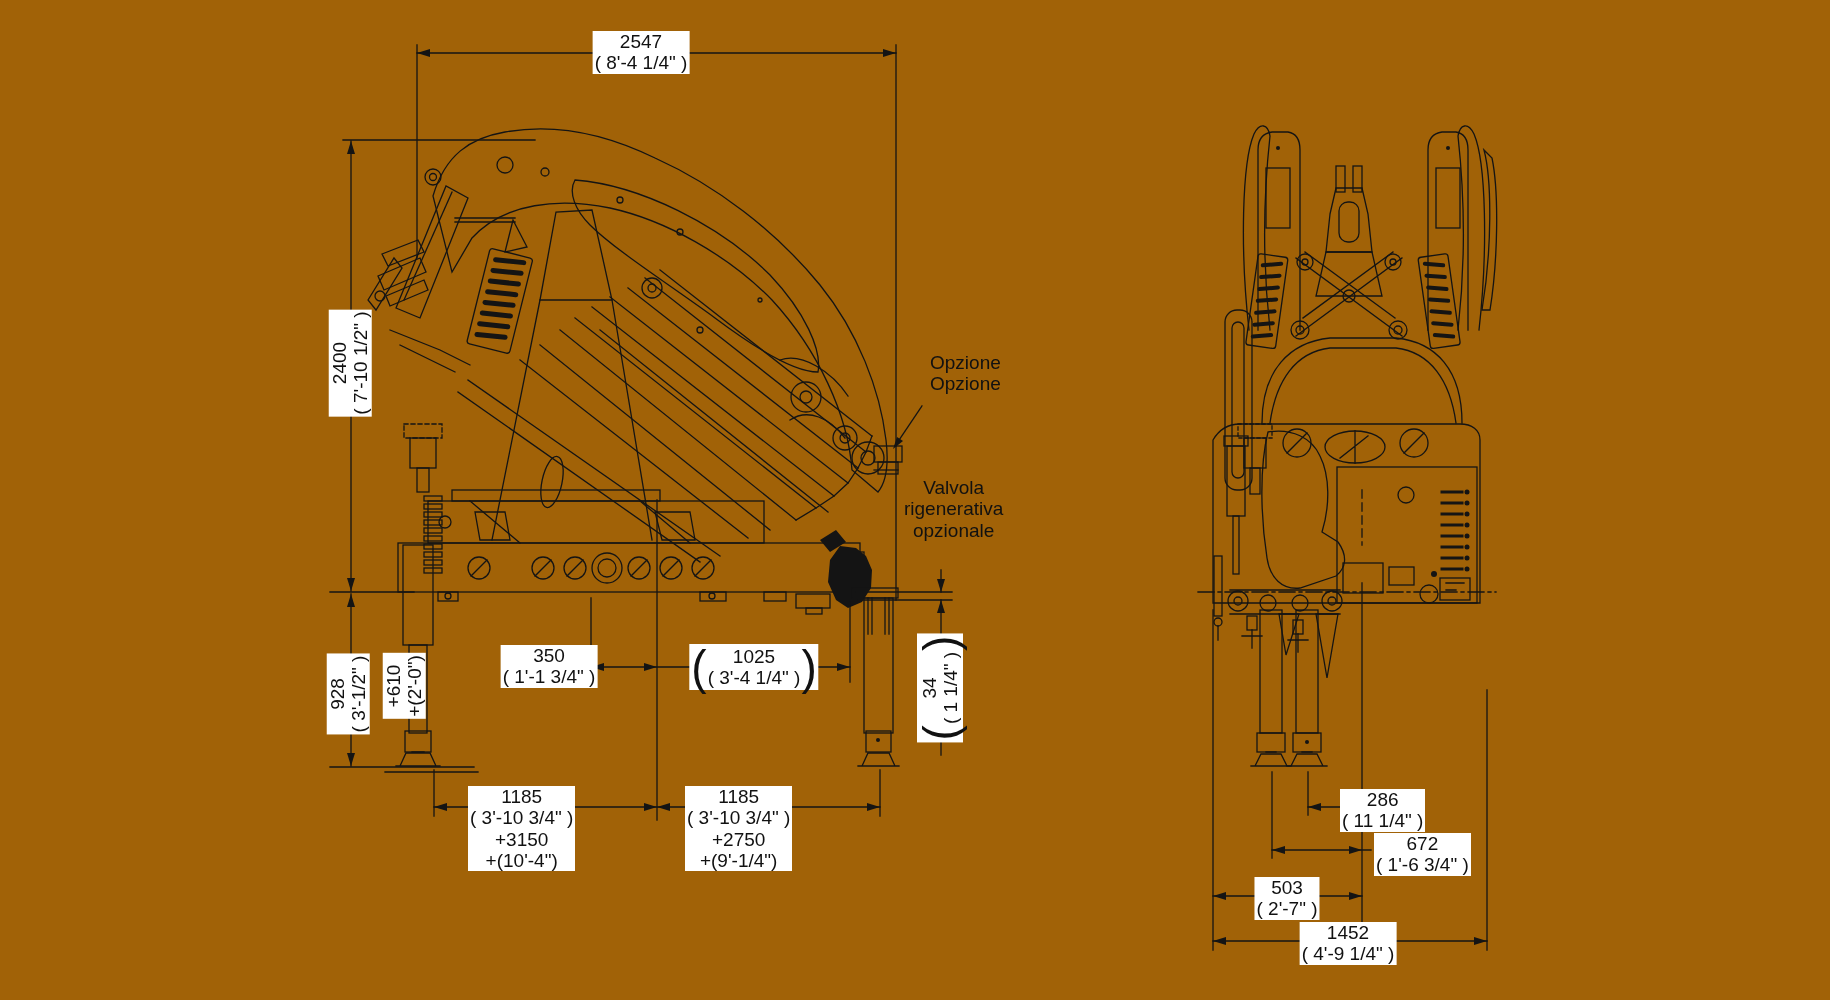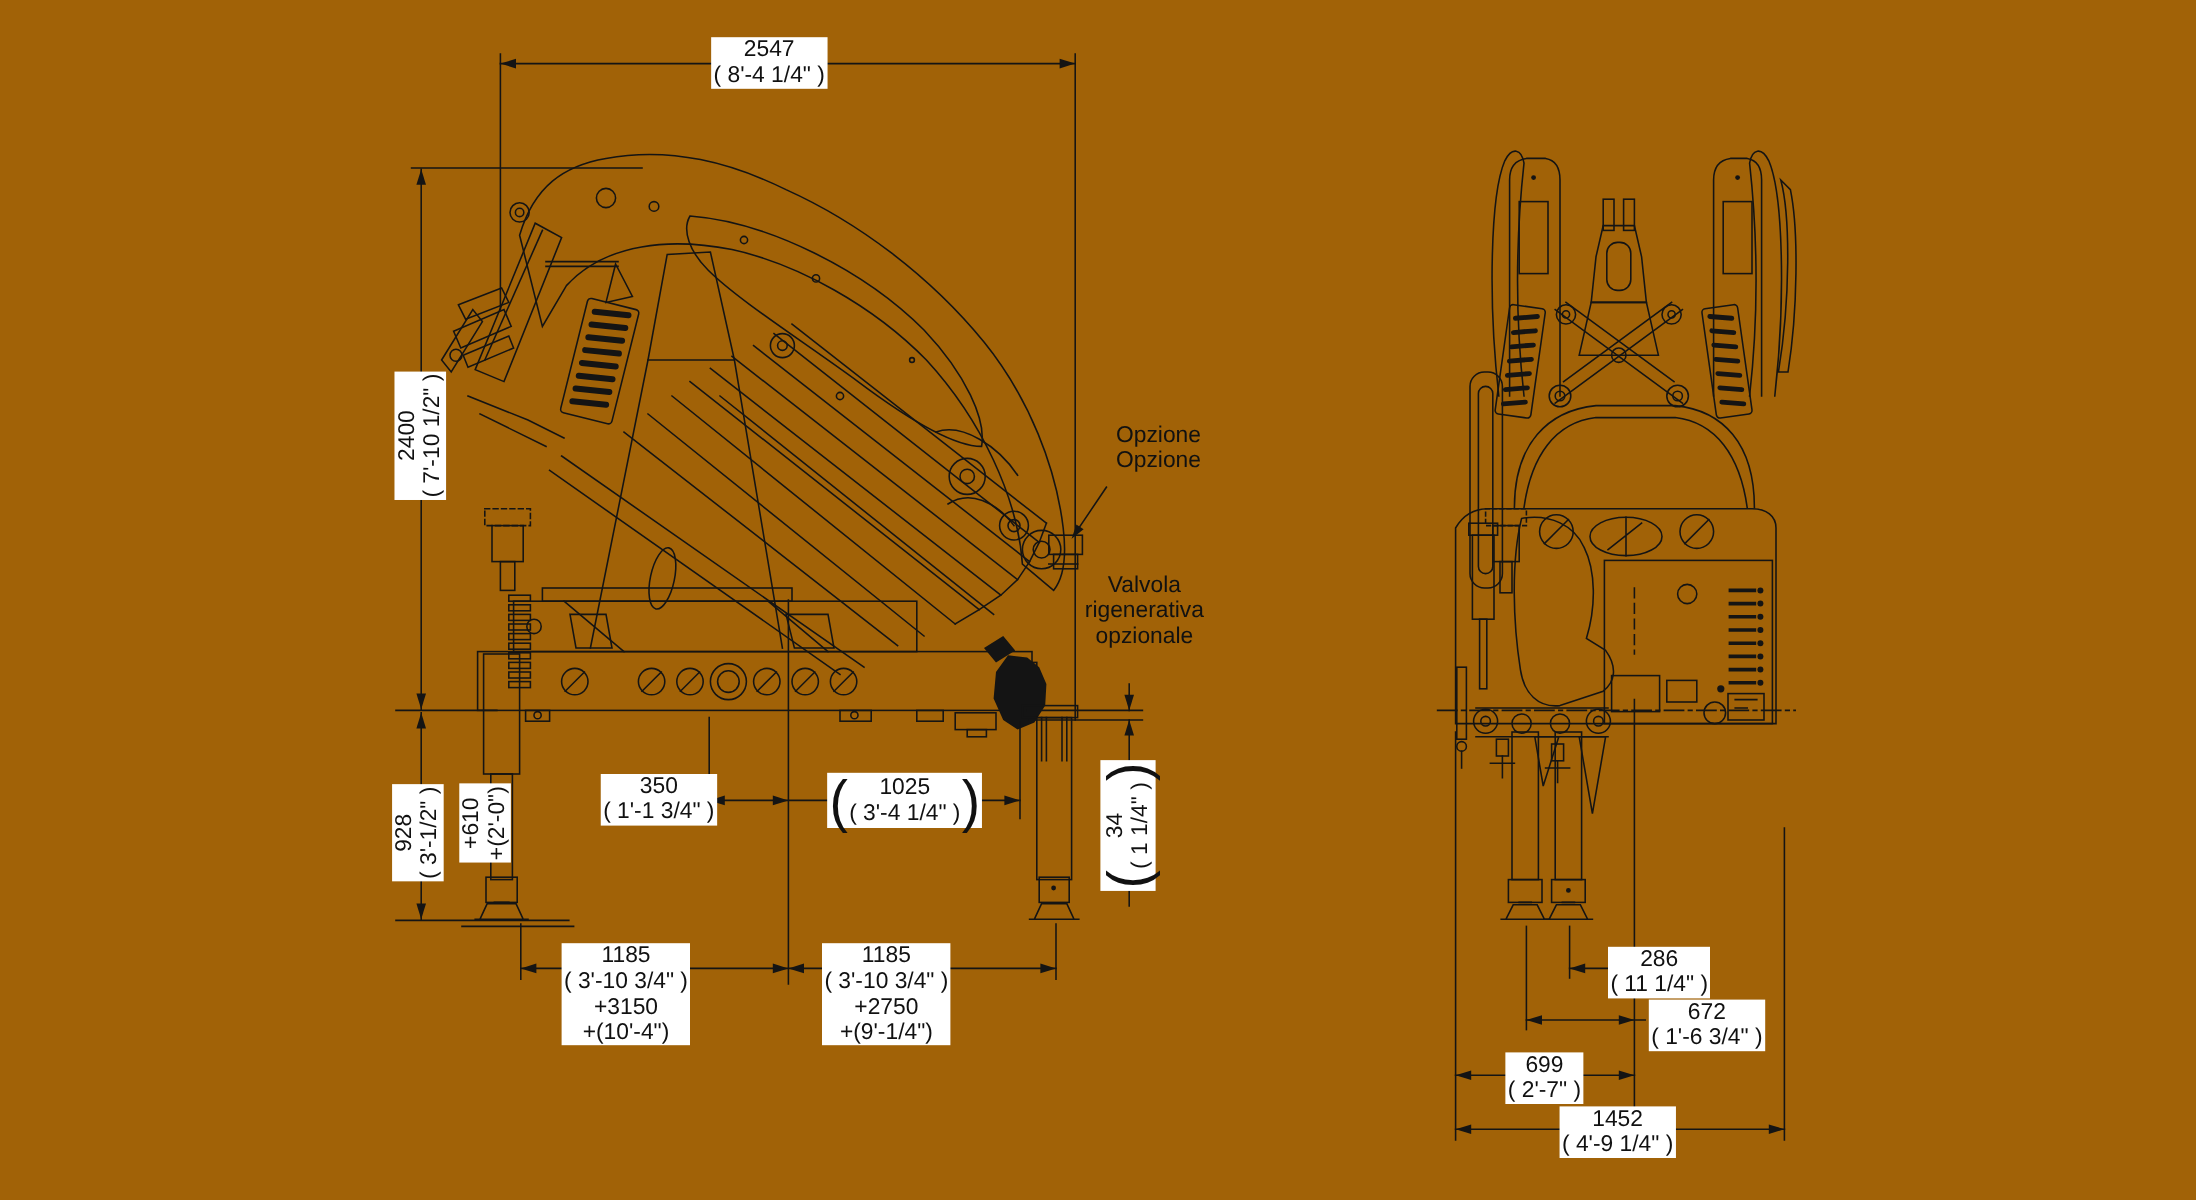--- a/index.html
+++ b/index.html
@@ -399,21 +399,21 @@
   <div>286</div>
   <div>( 11 1/4" )</div>
 </div>
 
 <div class="lbl" style="left:1374px;top:833px;">
   <div>672</div>
   <div>( 1'-6 3/4" )</div>
 </div>
 
 <div class="lbl cx" style="left:1287px;top:877px;">
-  <div>699</div>
+  <div>503</div>
   <div>( 2'-7" )</div>
 </div>
 
 <div class="lbl cx" style="left:1348px;top:922px;">
   <div>1452</div>
   <div>( 4'-9 1/4" )</div>
 </div>
 
 </div>
 

